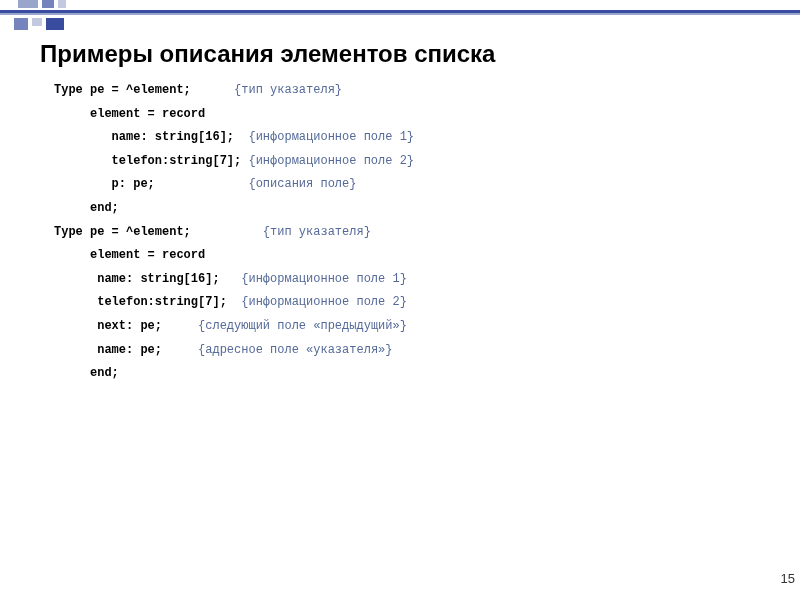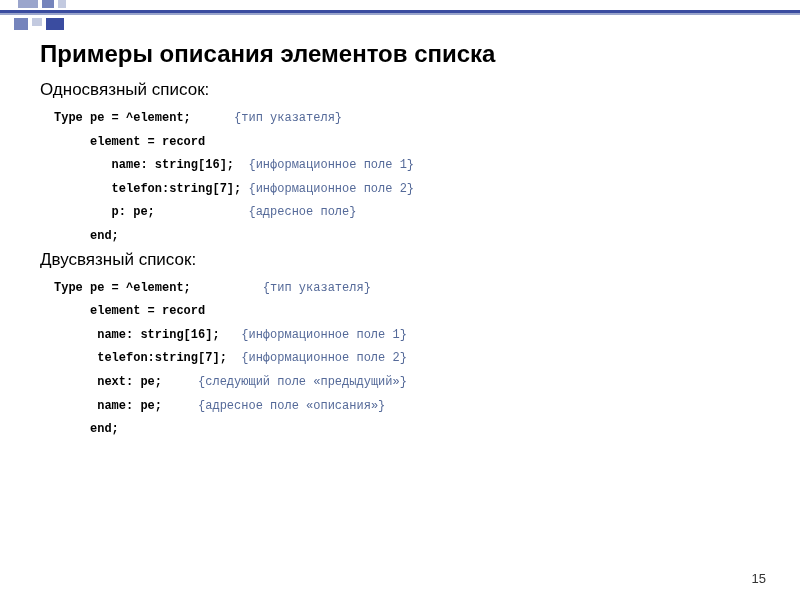--- a/index.html
+++ b/index.html
@@ -36,21 +36,21 @@
     font-family: Liberation Mono, monospace;
     font-size: 12px;
     white-space: pre;
     line-height: 1.8;
     margin: 2px 14px;
   }
   .bold { font-weight: bold; color: #000; }
   .comment { color: #556a99; font-weight: normal; }
   .page-num {
     position: absolute;
-    right: 34px;
+    right: 5px;
     bottom: 14px;
     font-size: 13px;
     color: #333;
   }
 </style>
 </head>
 <body>
 
 <div class="decoration">
   <svg width="800" height="35" viewBox="0 0 800 35">
@@ -61,35 +61,33 @@
     <rect x="0" y="13" width="800" height="2" fill="#9aa5cc"></rect>
     <rect x="14" y="18" width="14" height="12" fill="#7584bc"></rect>
     <rect x="32" y="18" width="10" height="8" fill="#c3cae0"></rect>
     <rect x="46" y="18" width="18" height="12" fill="#3a4ca0"></rect>
   </svg>
 </div>
 
 <div class="content">
   <div class="title">Примеры описания элементов списка</div>
 
-  <div class="subtitle">Односвязный список:</div>
   <div id="sec1">
       <div class="code-line"><span class="bold">Type pe = ^element;</span>      <span class="comment">{тип указателя}</span></div>
       <div class="code-line"><span class="bold">     element = record</span></div>
       <div class="code-line"><span class="bold">        name: string[16];</span>  <span class="comment">{информационное поле 1}</span></div>
       <div class="code-line"><span class="bold">        telefon:string[7];</span> <span class="comment">{информационное поле 2}</span></div>
-      <div class="code-line"><span class="bold">        p: pe;</span>             <span class="comment">{адресное поле}</span></div>
+      <div class="code-line"><span class="bold">        p: pe;</span>             <span class="comment">{описания поле}</span></div>
       <div class="code-line"><span class="bold">     end;</span></div>
     </div>
 
-  <div class="subtitle">Двусвязный список:</div>
   <div id="sec2">
       <div class="code-line"><span class="bold">Type pe = ^element;</span>          <span class="comment">{тип указателя}</span></div>
       <div class="code-line"><span class="bold">     element = record</span></div>
       <div class="code-line"><span class="bold">      name: string[16];</span>   <span class="comment">{информационное поле 1}</span></div>
       <div class="code-line"><span class="bold">      telefon:string[7];</span>  <span class="comment">{информационное поле 2}</span></div>
       <div class="code-line"><span class="bold">      next: pe;</span>     <span class="comment">{следующий поле «предыдущий»}</span></div>
-      <div class="code-line"><span class="bold">      name: pe;</span>     <span class="comment">{адресное поле «описания»}</span></div>
+      <div class="code-line"><span class="bold">      name: pe;</span>     <span class="comment">{адресное поле «указателя»}</span></div>
       <div class="code-line"><span class="bold">     end;</span></div>
     </div>
 </div>
 
 <div class="page-num">15</div>
 
 </body></html>

